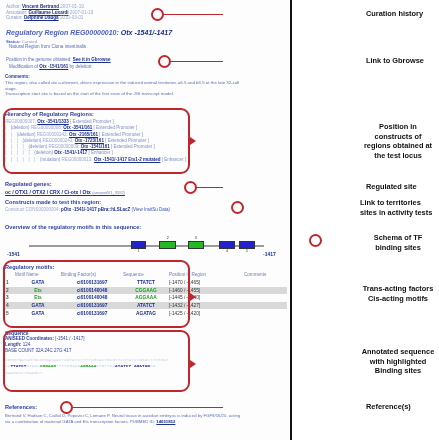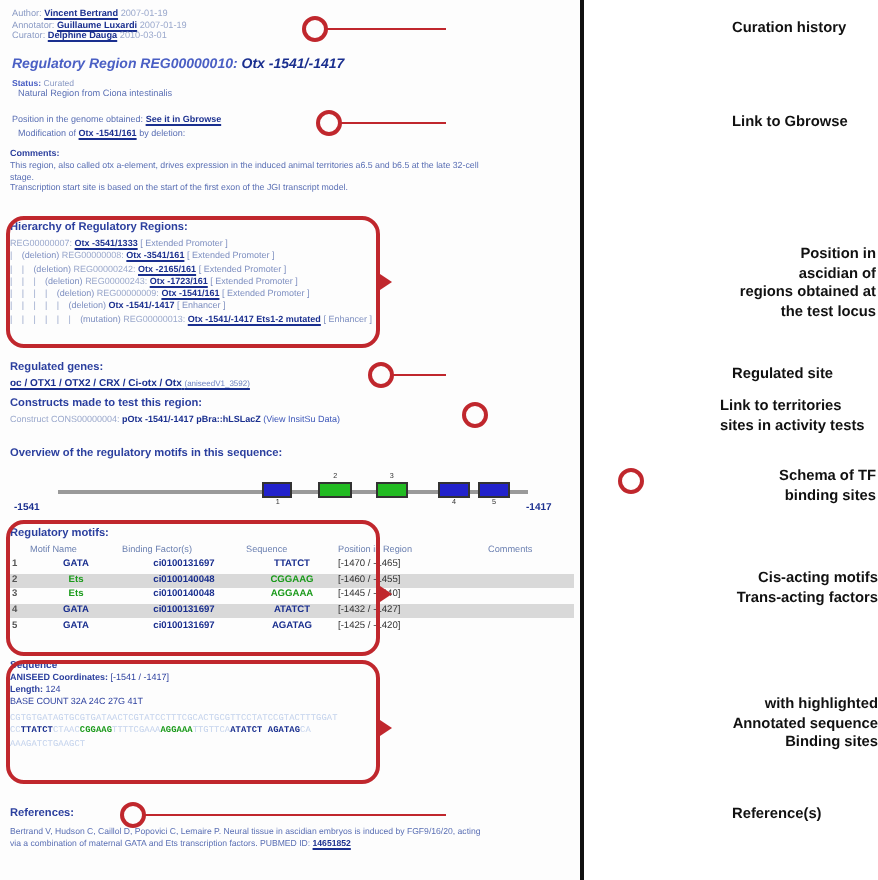--- a/index.html
+++ b/index.html
@@ -106,21 +106,21 @@
   #refs .rbody u{color:#1a2f8f;font-weight:bold;}
 
   
   .ann-line{position:absolute;background:#c0272d;height:1.6px;}
   .ann-circle{position:absolute;width:13px;height:13px;border:2.4px solid #c0272d;border-radius:50%;background:transparent;box-sizing:border-box;}
   .ann-box{position:absolute;border:2.2px solid #c0272d;border-radius:9px;box-sizing:border-box;}
   .ann-arrow{position:absolute;width:0;height:0;border-top:4px solid transparent;border-bottom:4px solid transparent;border-left:6px solid #c0272d;}
 
   
   .cap{position:absolute;font-size:7.4px;font-weight:bold;color:#111;line-height:9.6px;}
-  .cap.ctr{text-align:right;}
+  .cap.ctr{text-align:center;}
 </style>
 </head>
 <body>
 
 <div id="panel">
  <div id="panel-inner">
 
   <div class="curation">
     <div class="row">
       <span class="k">Author:</span>
@@ -337,42 +337,42 @@
   <div class="ann-circle" style="left:60px;top:401px;"></div>
   <div class="ann-line" style="left:72px;top:406.5px;width:151px;"></div>
 </div>
 
 <div>
   <div class="cap" style="left:366px;top:9px;">Curation history</div>
   <div class="cap" style="left:366px;top:56px;">Link to Gbrowse</div>
 
   <div class="cap ctr" style="left:358px;top:122px;width:80px;">
     <div>Position in</div>
-    <div>ascidian of</div>
+    <div>constructs of</div>
     <div>regions obtained at</div>
     <div>the test locus</div>
   </div>
 
   <div class="cap" style="left:366px;top:182px;">Regulated site</div>
 
   <div class="cap" style="left:360px;top:198px;width:79px;">
     <div>Link to territories</div>
     <div>sites in activity tests</div>
   </div>
 
   <div class="cap ctr" style="left:358px;top:233px;width:80px;">
     <div>Schema of TF</div>
     <div>binding sites</div>
   </div>
 
   <div class="cap ctr" style="left:357px;top:284px;width:82px;">
+    <div>Trans-acting factors</div>
     <div>Cis-acting motifs</div>
-    <div>Trans-acting factors</div>
   </div>
 
   <div class="cap ctr" style="left:357px;top:347px;width:82px;">
+    <div>Annotated sequence</div>
     <div>with highlighted</div>
-    <div>Annotated sequence</div>
     <div>Binding sites</div>
   </div>
 
   <div class="cap" style="left:366px;top:402px;">Reference(s)</div>
 </div>
 
 </body></html>

